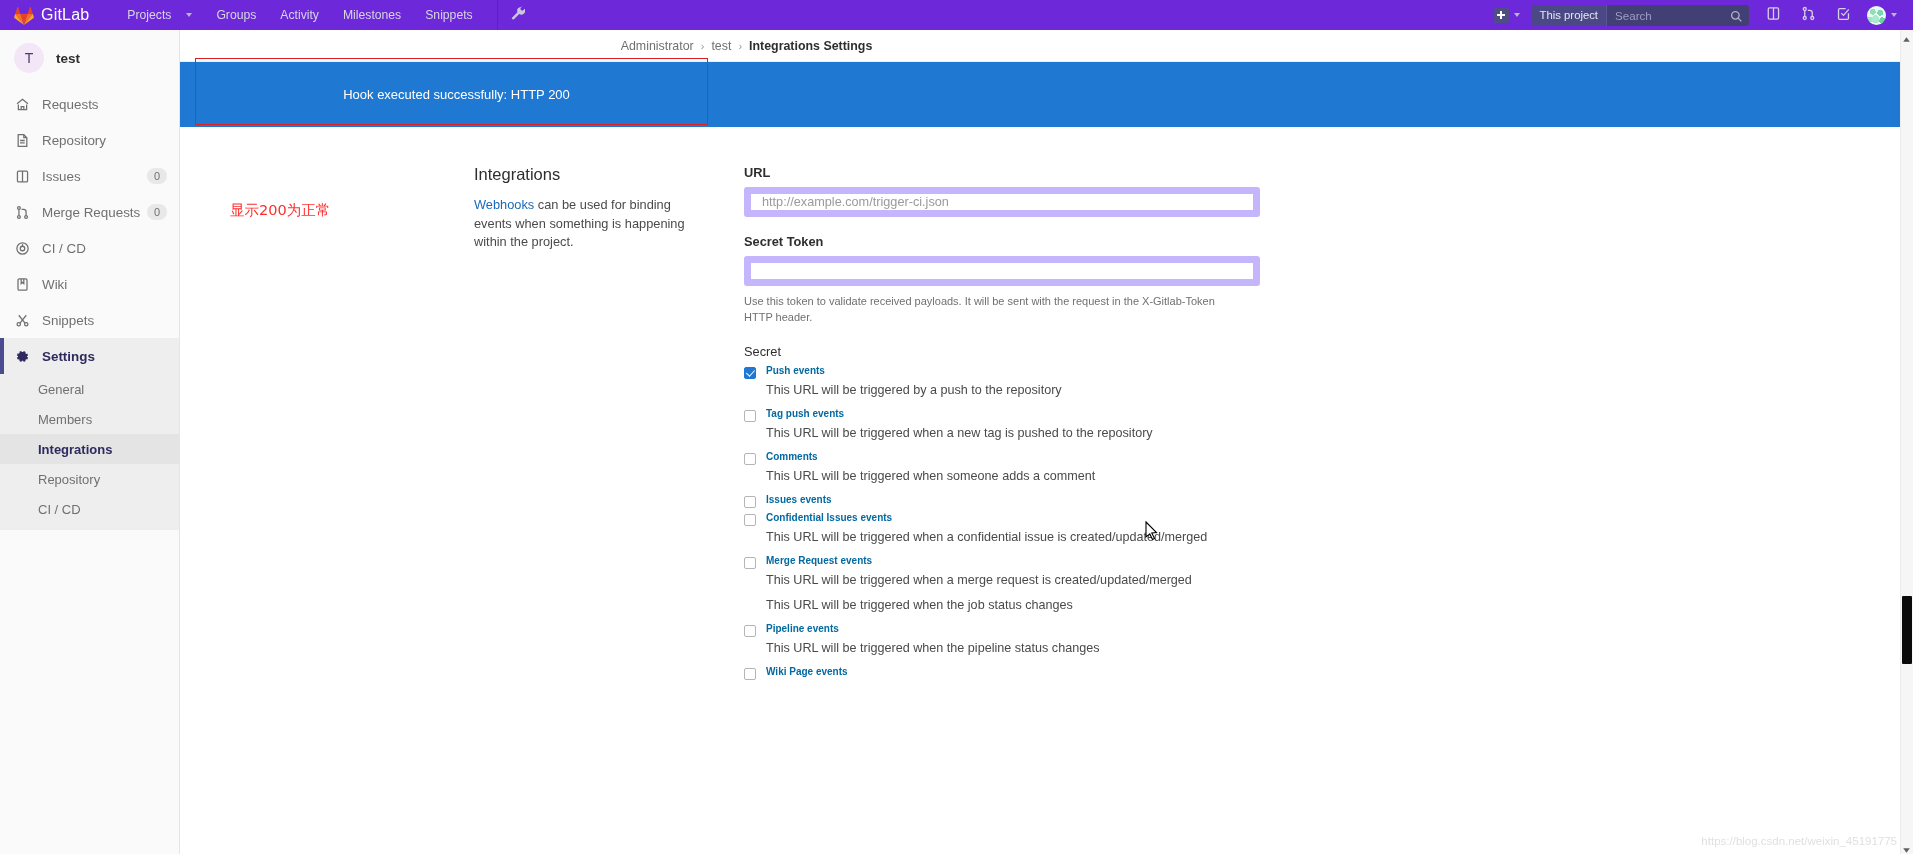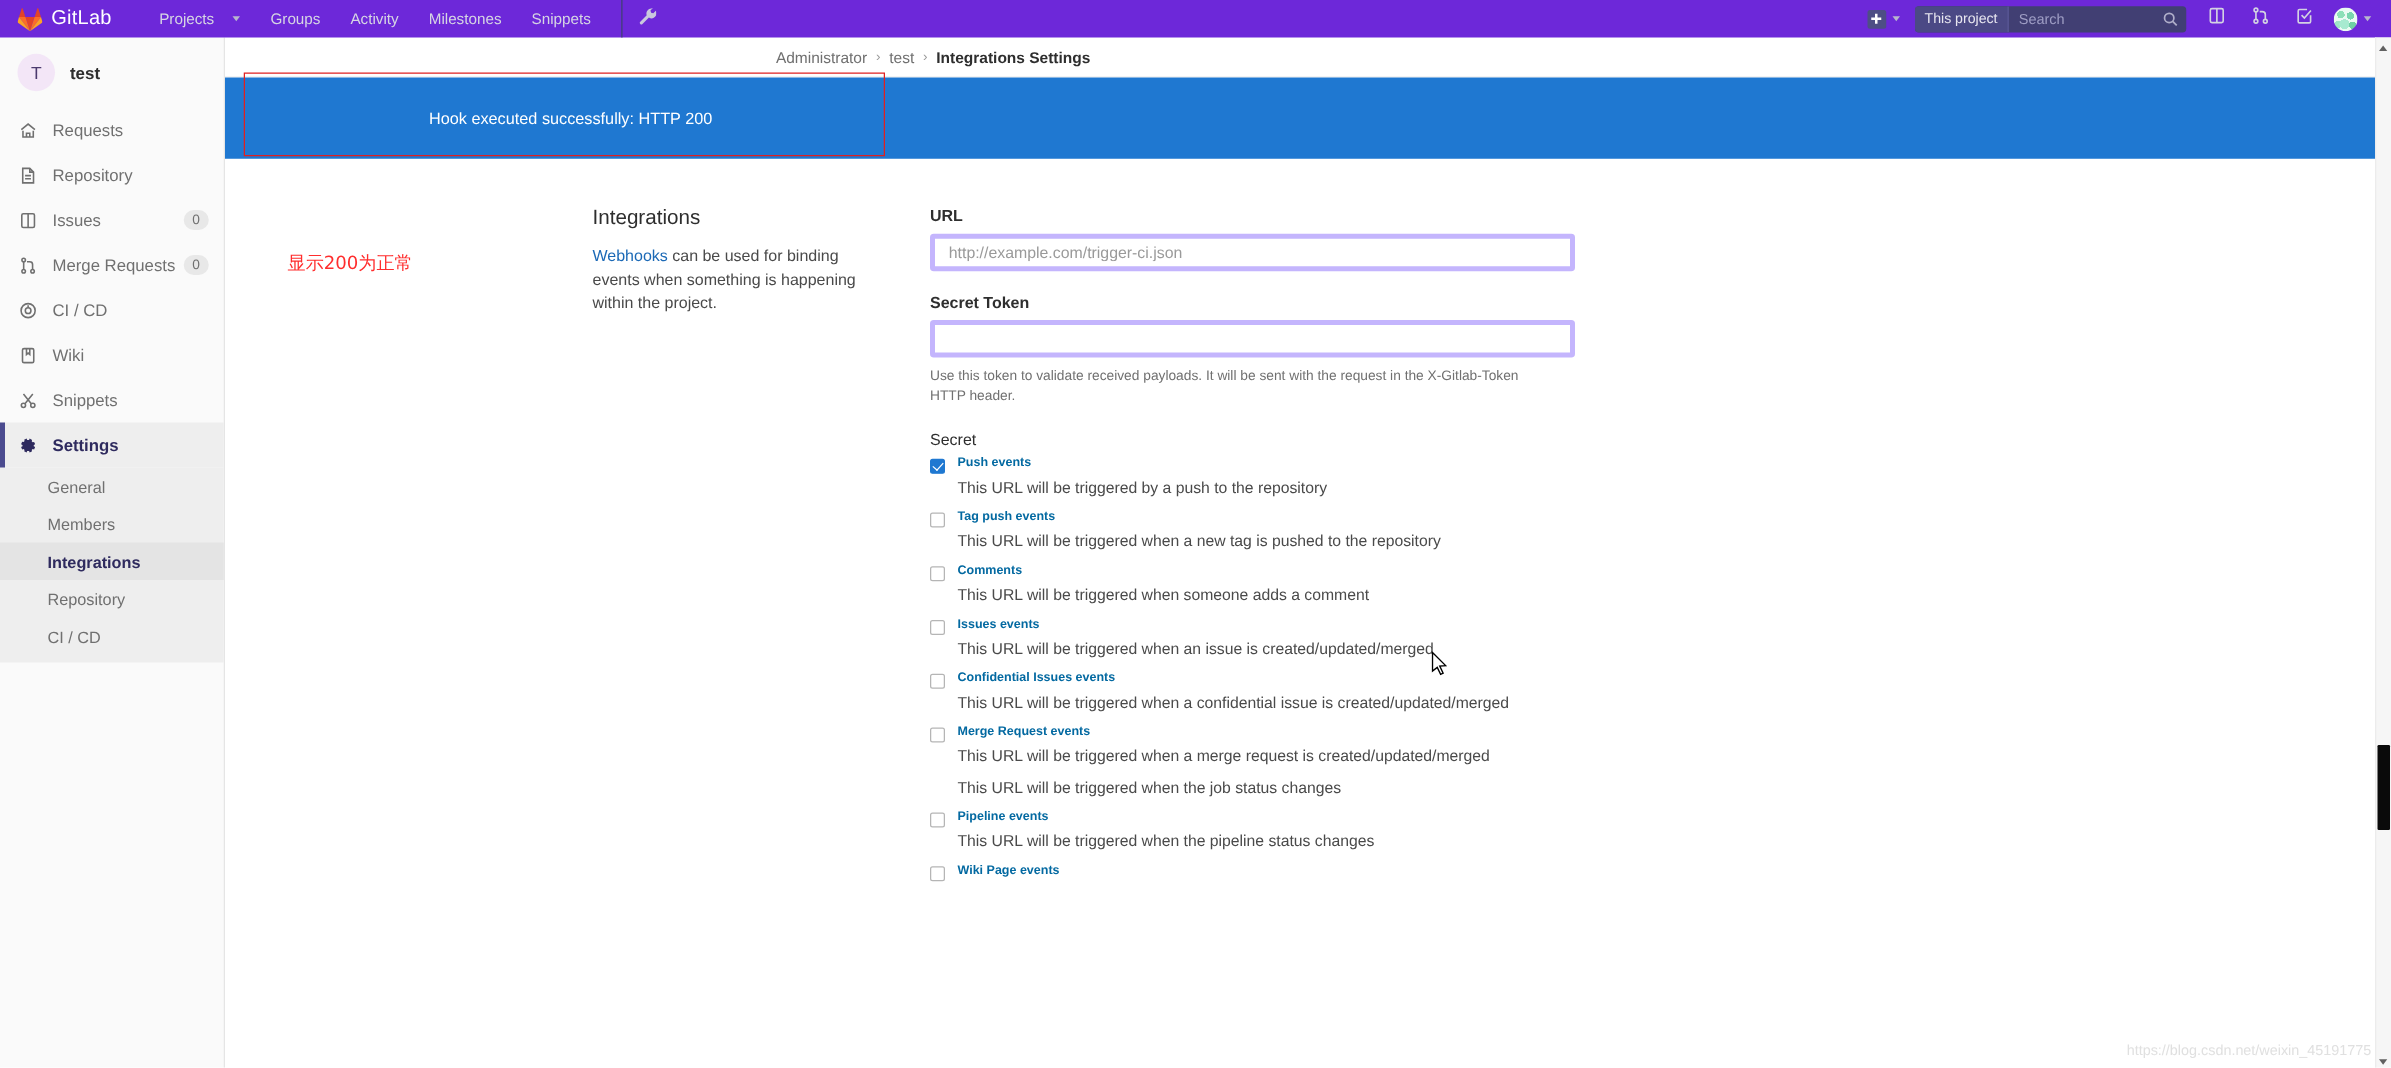--- a/index.html
+++ b/index.html
@@ -192,21 +192,21 @@
   }
   .col-desc p {
     margin: 0; font-size: 12.8px; color: #4a4a4a; line-height: 1.45;
   }
   .link { color: #1b69b6; cursor: pointer; }
 
   .col-form { width: 518px; }
   .f-label { font-size: 12.8px; color: #2e2e2e; font-weight: bold; margin-bottom: 7px; }
   .f-input {
     width: 516px; height: 30px;
-    border: 4px solid #c4b5fd; border-radius: 3px;
+    border: 7px solid #c4b5fd; border-radius: 3px;
     font-size: 12.7px; color: #333; padding: 0 11px;
     outline: none; background: #fff;
     font-family: "Liberation Sans", sans-serif;
   }
   .f-input::placeholder { color: #9a9a9a; }
   .f-help {
     font-size: 11px; color: #707070; line-height: 1.45;
     margin-top: 8px; width: 500px;
   }
   .f-gap { height: 17px; }
@@ -507,21 +507,20 @@
         <div class="cb-row">
           <span class="cb"></span>
           <span class="cb-title">Comments</span>
         </div>
         <div class="cb-desc">This URL will be triggered when someone adds a comment</div>
 
         <div class="cb-row">
           <span class="cb"></span>
           <span class="cb-title">Issues events</span>
         </div>
-        <div class="cb-desc">This URL will be triggered when an issue is created/updated/merged</div>
 
         <div class="cb-row">
           <span class="cb"></span>
           <span class="cb-title">Confidential Issues events</span>
         </div>
         <div class="cb-desc">This URL will be triggered when a confidential issue is created/updated/merged</div>
 
         <div class="cb-row">
           <span class="cb"></span>
           <span class="cb-title">Merge Request events</span>

